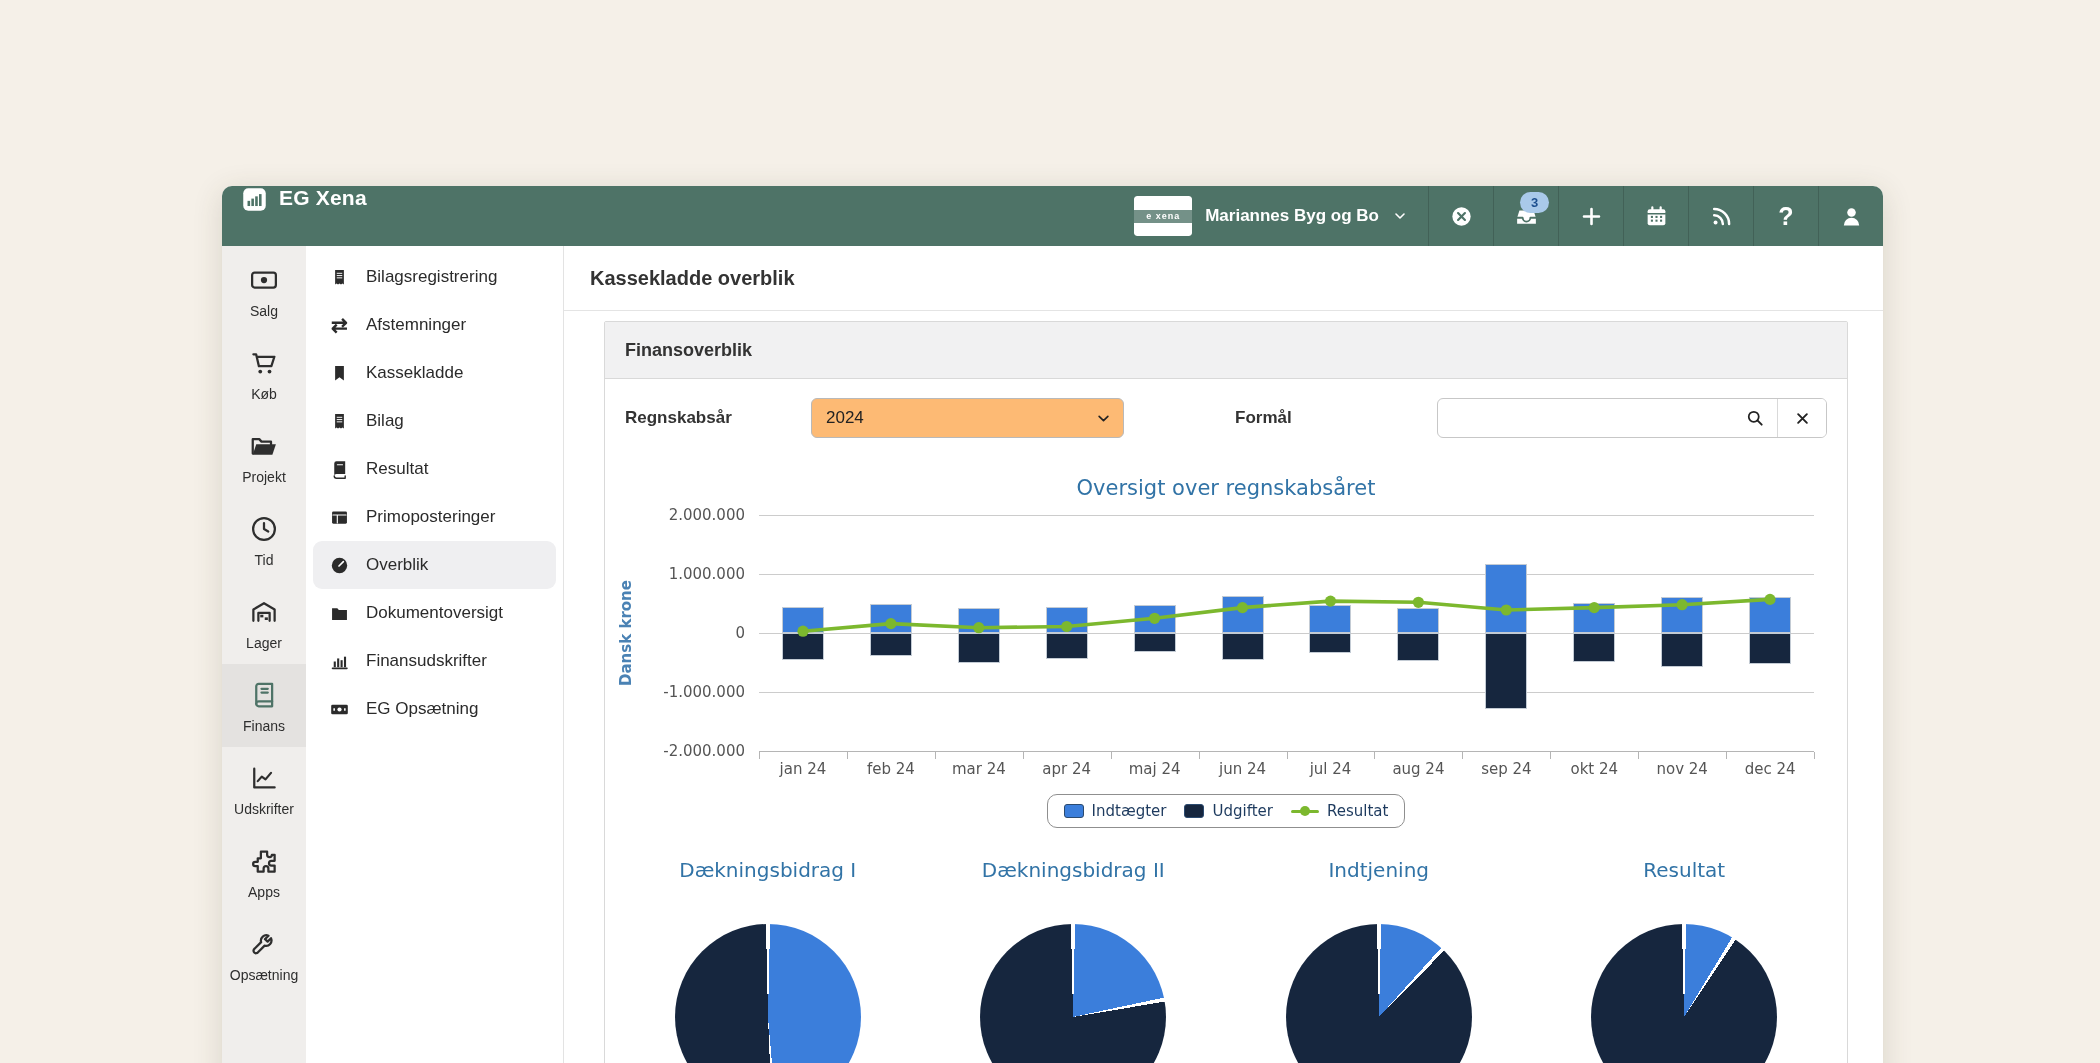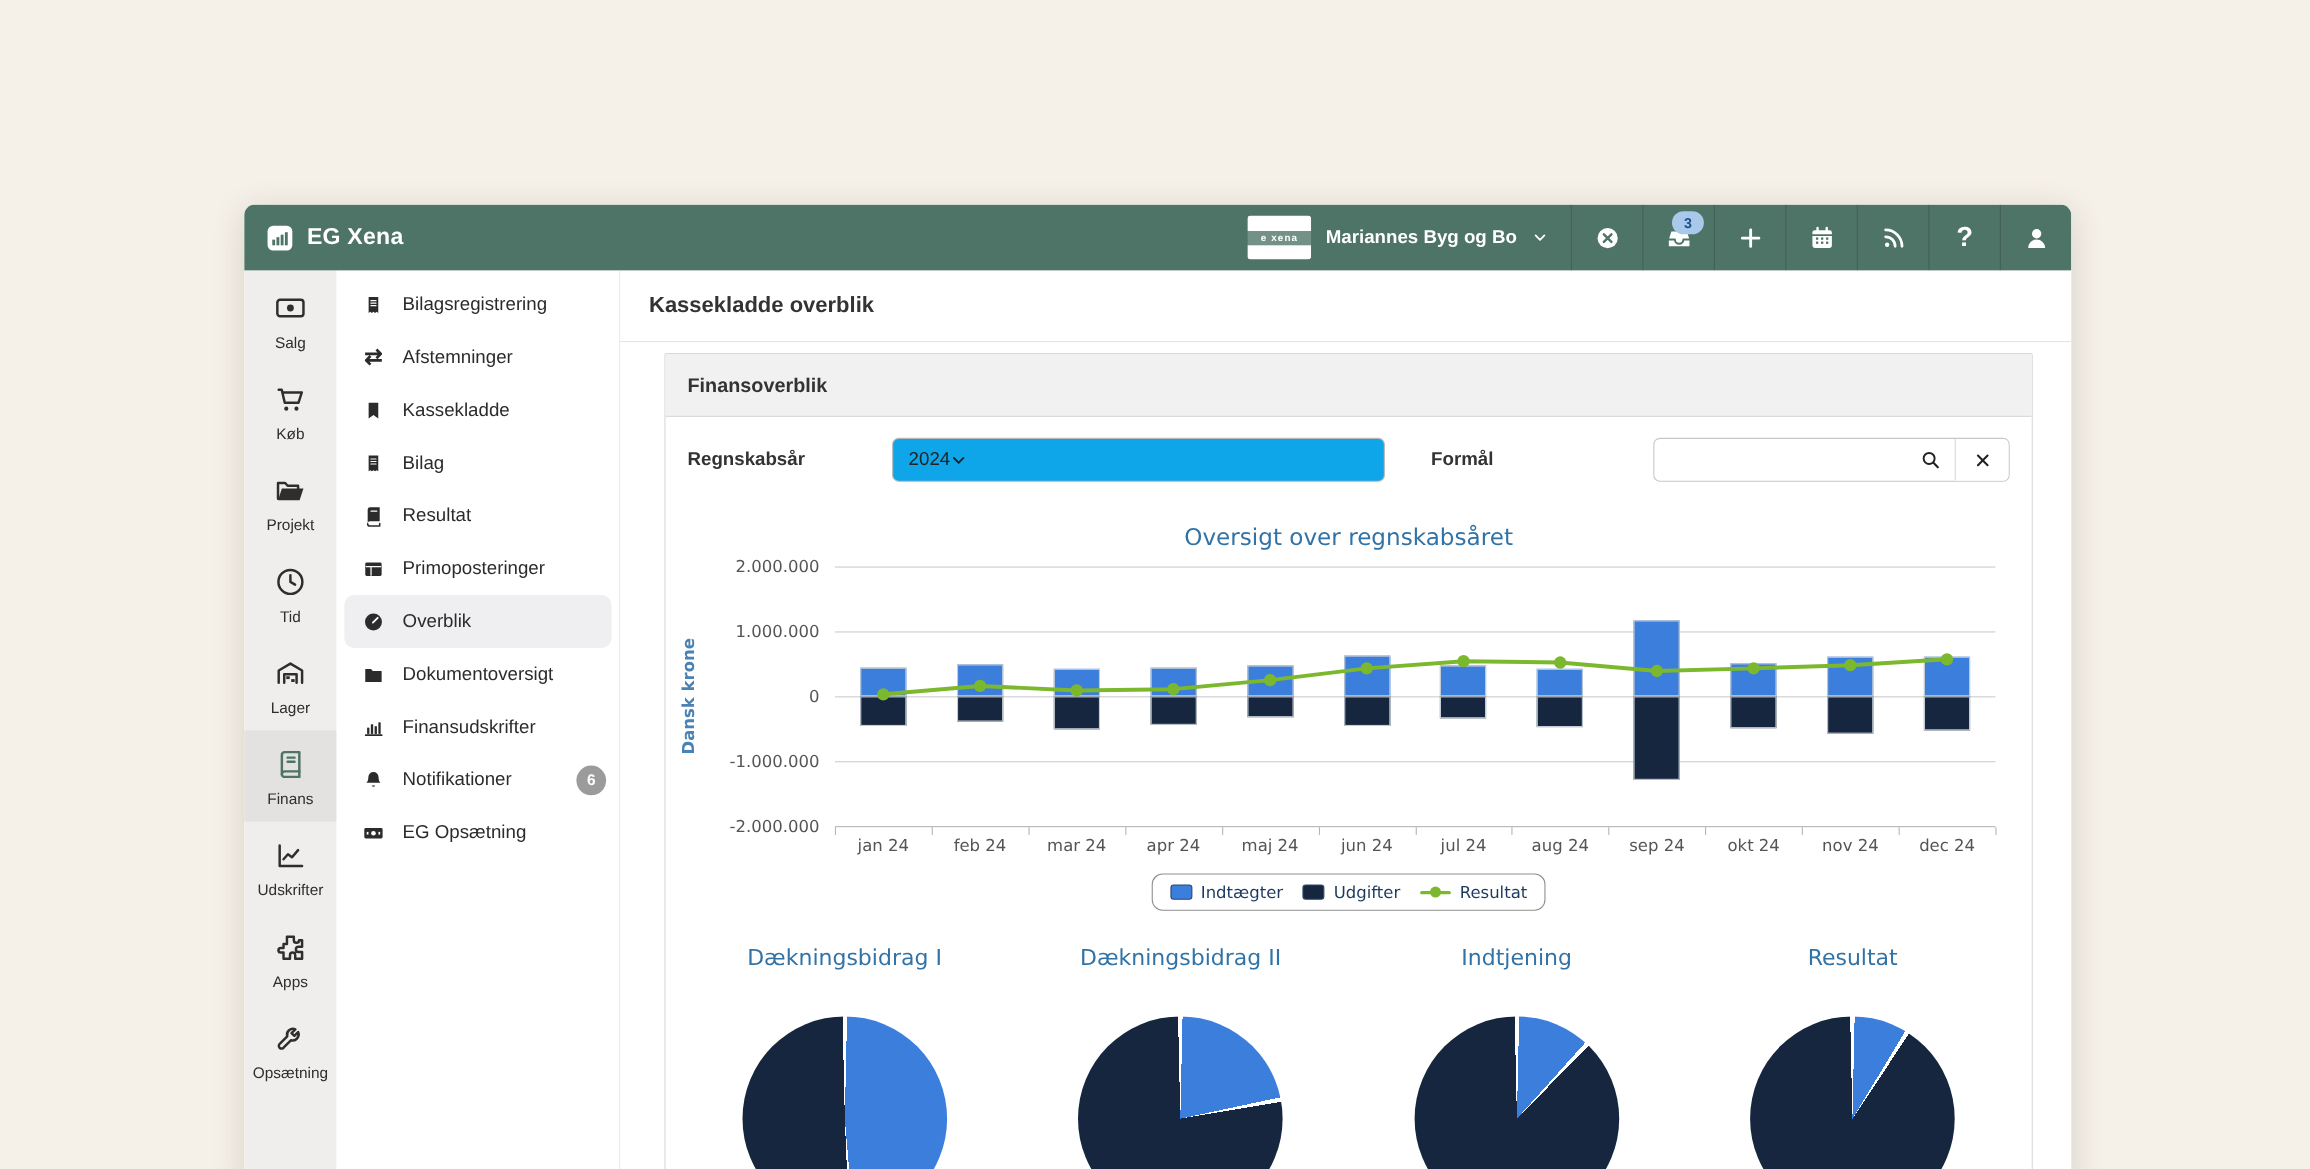--- a/index.html
+++ b/index.html
@@ -10,21 +10,21 @@
     -webkit-font-smoothing:antialiased;
   }
   .window{
     position:absolute;left:222px;top:186px;width:1661px;height:900px;
     background:#fff;border-radius:10px 10px 0 0;overflow:hidden;
     box-shadow:0 6px 30px rgba(70,60,40,.16);
     display:flex;flex-direction:column;
   }
   
   .navbar{flex:0 0 60px;background:#4e7367;color:#fff;display:flex;justify-content:space-between;align-items:stretch}
-  .brand{display:flex;align-items:center;gap:11px;padding:0 19px;cursor:pointer}
+  .brand{display:flex;gap:11px;padding:0 19px;cursor:pointer}
   .brand svg{width:27px;height:27px;display:block}
   .brand-text{font-size:21px;font-weight:bold;letter-spacing:.2px}
   .nav-right{display:flex;align-items:stretch}
   .company{display:flex;align-items:center;gap:13px;padding:0 20px;cursor:pointer}
   .company-logo{width:58px;height:40px;display:flex;flex-direction:column;overflow:hidden;border-radius:3px}
   .cl-bar{flex:1;background:#fff}
   .cl-bar.top{border-radius:3px 3px 0 0}
   .cl-bar.bot{border-radius:0 0 3px 3px}
   .cl-mid{height:13px;background:rgba(255,255,255,.22);display:flex;align-items:center;justify-content:center;
           font-size:9px;color:#fff;letter-spacing:1px;font-weight:bold}
@@ -62,22 +62,22 @@
   .panel-head{height:56px;background:#f1f1f2;border-bottom:1px solid #d9d9d9;display:flex;align-items:center;
               padding-left:20px;font-weight:bold;font-size:18px;color:#333}
   
   .filters{display:flex;align-items:center;padding:19px 20px 14px}
   .fgroup{display:flex;align-items:center}
   .fgroup.left{flex:0 0 568px}
   .fgroup.right{flex:1}
   .flabel{font-weight:bold;font-size:17px;color:#333}
   .fgroup.left .flabel{width:186px}
   .fgroup.right .flabel{box-sizing:border-box;width:244px;padding-left:42px}
-  .select{width:448px;height:40px;box-sizing:border-box;border:1px solid #b9b9b9;border-radius:6px;background:#0ea5e9;
-          display:flex;align-items:center;padding:0 12px 0 14px;font-size:17px;color:#222;cursor:pointer}
+  .select{width:313px;height:40px;box-sizing:border-box;border:1px solid #b9b9b9;border-radius:6px;background:#fdba74;
+          display:flex;align-items:center;justify-content:space-between;padding:0 12px 0 14px;font-size:17px;color:#222;cursor:pointer}
   .select svg{width:15px;height:15px;color:#222;display:block}
   .searchgrp{flex:1;height:40px;box-sizing:border-box;border:1px solid #c7c7c7;border-radius:6px;display:flex;overflow:hidden;background:#fff}
   .searchbox{flex:1;position:relative;border-right:1px solid #d9d9d9}
   .searchbox input{width:100%;height:100%;box-sizing:border-box;border:none;outline:none;padding:0 46px 0 12px;font-size:16px;color:#222;background:transparent}
   .search-ic{position:absolute;right:12px;top:50%;transform:translateY(-50%);color:#222}
   .search-ic svg{width:20px;height:20px;display:block}
   .clear-btn{width:48px;border:none;background:#fff;display:flex;align-items:center;justify-content:center;cursor:pointer;color:#222}
   .clear-btn svg{width:15px;height:15px;display:block}
   
   .chart-title{text-align:center;font-size:21px;color:#3173a6;font-weight:normal;margin:24px 0 0;
@@ -370,30 +370,20 @@
               <g fill="currentColor" stroke="none">
                 <rect x="5.4" y="12" width="2.4" height="6.5"></rect>
                 <rect x="9.3" y="8.5" width="2.4" height="10"></rect>
                 <rect x="13.2" y="10.5" width="2.4" height="8"></rect>
                 <rect x="17.1" y="6.5" width="2.4" height="12"></rect>
               </g>
               <path d="M4 19.8h16.5" stroke-width="1.9"></path>
             </svg>
           </span>
           <span>Finansudskrifter</span>
-        </div>
-        <div class="menu-item">
-          <span class="mic">
-            <svg viewBox="0 0 24 24" fill="none" stroke="currentColor" stroke-width="1.8" stroke-linecap="round" stroke-linejoin="round">
-              <path d="M12 3.2a5.3 5.3 0 00-5.3 5.3c0 4.6-1.9 5.8-1.9 5.8h14.4s-1.9-1.2-1.9-5.8A5.3 5.3 0 0012 3.2z" fill="currentColor" stroke="none"></path>
-              <path d="M10.2 17.2a1.9 1.9 0 003.6 0z" fill="currentColor" stroke="none"></path>
-            </svg>
-          </span>
-          <span>Notifikationer</span>
-          <span class="menu-badge">6</span>
         </div>
         <div class="menu-item">
           <span class="mic">
             <svg viewBox="0 0 24 24" fill="none" stroke="currentColor" stroke-width="1.8" stroke-linecap="round" stroke-linejoin="round">
               <rect x="2.5" y="6.5" width="19" height="11" rx="1.5" fill="currentColor" stroke="none"></rect>
               <circle cx="12" cy="12" r="2.4" fill="#fff" stroke="none"></circle>
               <rect x="5" y="10.6" width="1.8" height="2.8" fill="#fff" stroke="none"></rect>
               <rect x="17.2" y="10.6" width="1.8" height="2.8" fill="#fff" stroke="none"></rect>
             </svg>
           </span>

